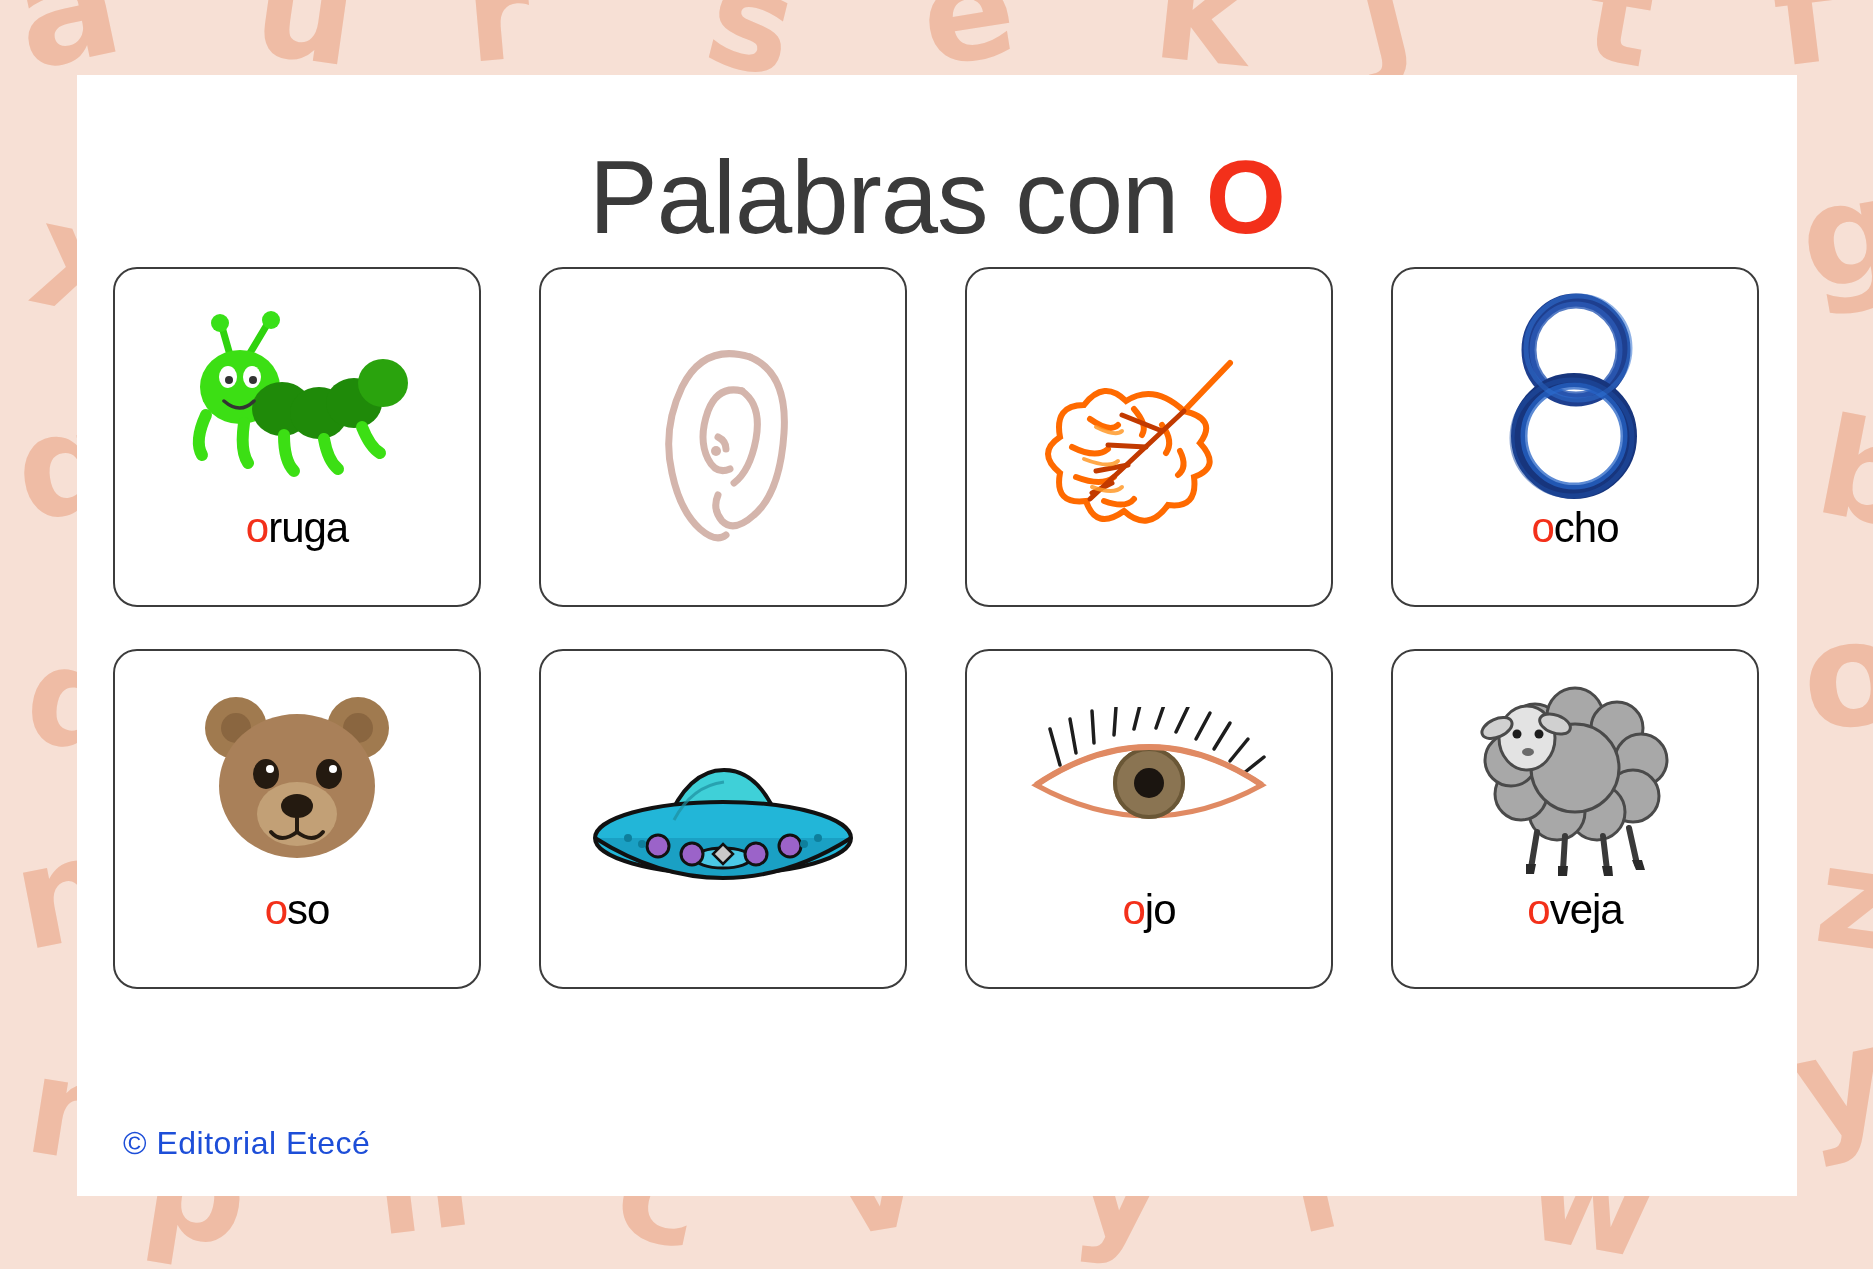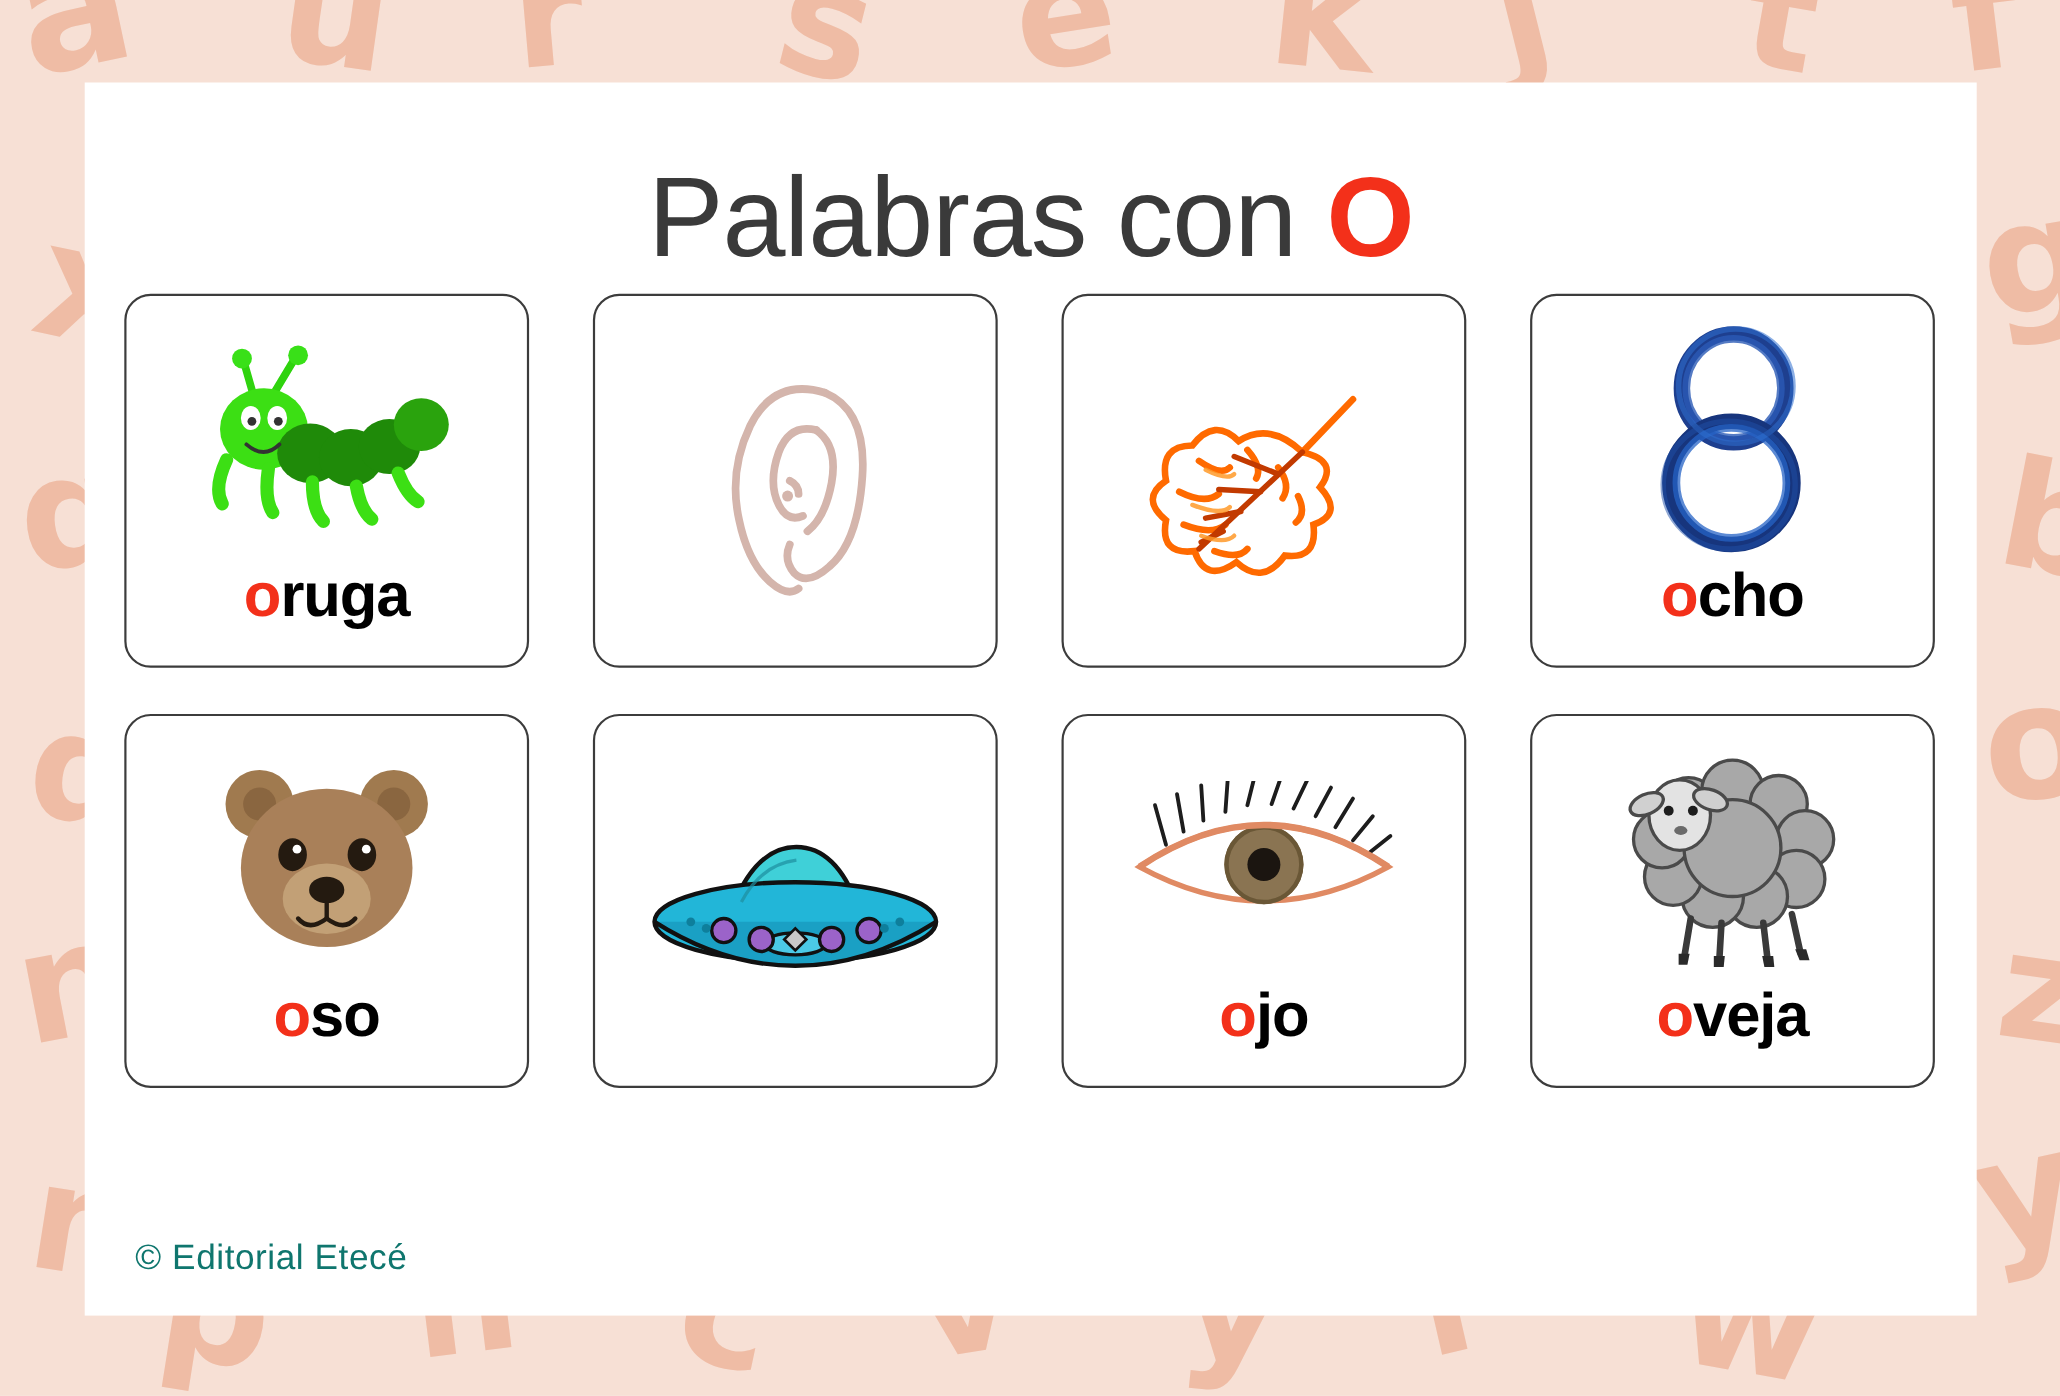--- a/index.html
+++ b/index.html
@@ -75,37 +75,37 @@
   .card-art {
     flex:1 1 auto;
     width:100%;
     display:flex;
     align-items:center;
     justify-content:center;
     padding-top:14px;
   }
   .card-art svg { display:block; }
   .card-label {
-    font-size:56px;
-    font-weight:700;
+    font-size:42px;
+    font-weight:400;
     color:#000;
     line-height:1;
-    padding-bottom:36px;
+    padding-bottom:56px;
     white-space:nowrap;
     letter-spacing:-1px;
   }
   .card-label .first { color:#f3301a; }
 
   
   #footer {
     position:absolute;
     left:46px; bottom:34px;
     font-size:32px;
     font-weight:300;
-    color:#0f766e;
+    color:#1d4ed8;
     letter-spacing:0.5px;
   }
 </style>
 </head>
 <body>
 
 <svg id="bg-pattern" viewBox="0 0 1873 1269" width="1873" height="1269">
     <text x="28" y="70" font-size="150" transform="rotate(-12 28 70)">a</text>
     <text x="250" y="52" font-size="140" transform="rotate(8 250 52)">u</text>
     <text x="470" y="62" font-size="130" transform="rotate(-5 470 62)">r</text>

